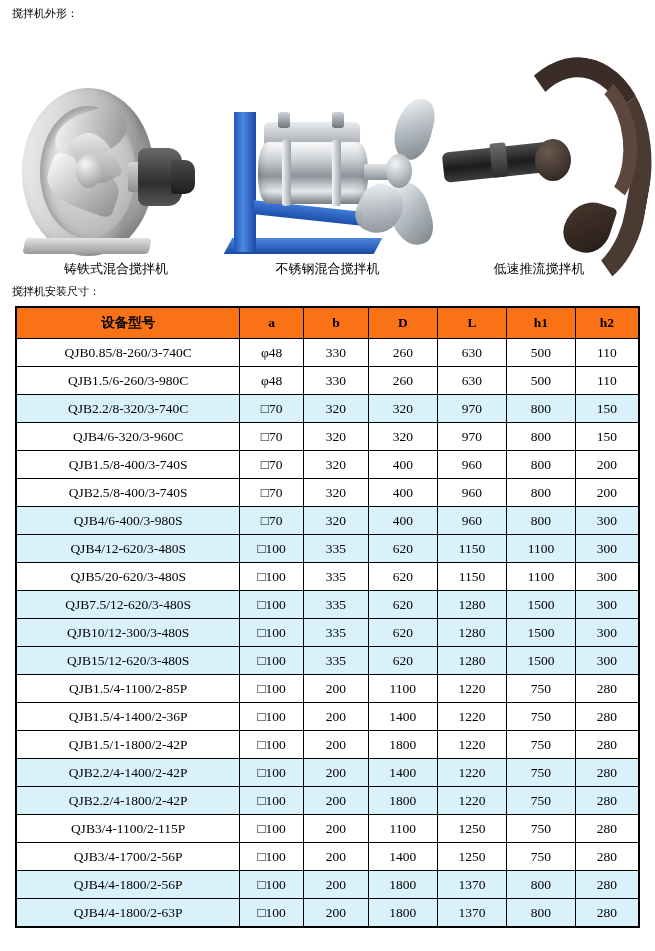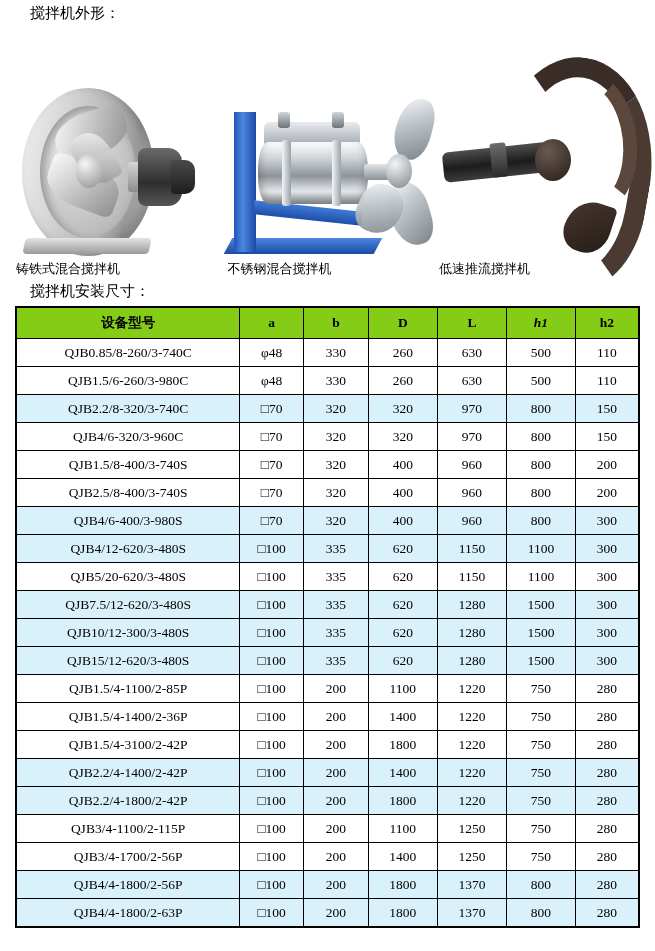--- a/index.html
+++ b/index.html
@@ -16,23 +16,23 @@
     overflow: hidden;
   }
   .page {
     width: 655px;
     height: 951px;
     position: relative;
     box-sizing: border-box;
     padding: 0 10px;
   }
   .section-label {
-    font-size: 15px;
+    font-size: 11px;
     line-height: 18px;
-    margin: 4px 0 2px 20px;
+    margin: 4px 0 2px 2px;
     font-family: Liberation Sans, sans-serif;
   }
   .figures {
     display: flex;
     justify-content: space-between;
     align-items: flex-end;
     height: 230px;
     margin-top: 4px;
     padding: 0 6px;
     box-sizing: border-box;
@@ -46,21 +46,21 @@
     justify-content: center;
   }
   .figcaption-row {
     display: flex;
     justify-content: space-between;
     padding: 4px 6px 0 6px;
     box-sizing: border-box;
   }
   .figcaption {
     width: 200px;
-    text-align: left;
+    text-align: center;
     font-size: 13px;
     font-family: Liberation Serif, serif;
   }
 
   
   .fig1 { }
   .f1-wrap { position: relative; width: 200px; height: 190px; }
   .f1-ring-outer {
     position: absolute; left: 6px; top: 22px;
     width: 132px; height: 168px;
@@ -220,32 +220,32 @@
     border: 2px solid #000;
   }
   table.spec th, table.spec td {
     border: 1px solid #000;
     text-align: center;
     height: 27px;
     padding: 0 2px;
     white-space: nowrap;
   }
   table.spec thead th {
-    background: #84cc16;
+    background: #f97316;
     font-weight: bold;
     height: 30px;
   }
   table.spec tbody tr.odd td { background: #ffffff; }
   table.spec tbody tr.even td { background: #d9f1fb; }
   .col-model { width: 228px; }
   .col-a { width: 62px; }
   .col-b { width: 64px; }
   .col-D { width: 68px; }
   .col-L { width: 68px; }
-  .col-h1 { width: 68px; font-style: italic; }
+  .col-h1 { width: 68px; }
   .col-h2 { width: 62px; }
 </style>
 </head>
 <body>
 
 <div class="page">
 
   <div class="section-label">搅拌机外形：</div>
 
   <div class="figures">
@@ -438,21 +438,21 @@
       <tr class="odd">
         <td>QJB1.5/4-1400/2-36P</td>
         <td>□100</td>
         <td>200</td>
         <td>1400</td>
         <td>1220</td>
         <td>750</td>
         <td>280</td>
       </tr>
       <tr class="odd">
-        <td>QJB1.5/4-3100/2-42P</td>
+        <td>QJB1.5/1-1800/2-42P</td>
         <td>□100</td>
         <td>200</td>
         <td>1800</td>
         <td>1220</td>
         <td>750</td>
         <td>280</td>
       </tr>
       <tr class="even">
         <td>QJB2.2/4-1400/2-42P</td>
         <td>□100</td>

